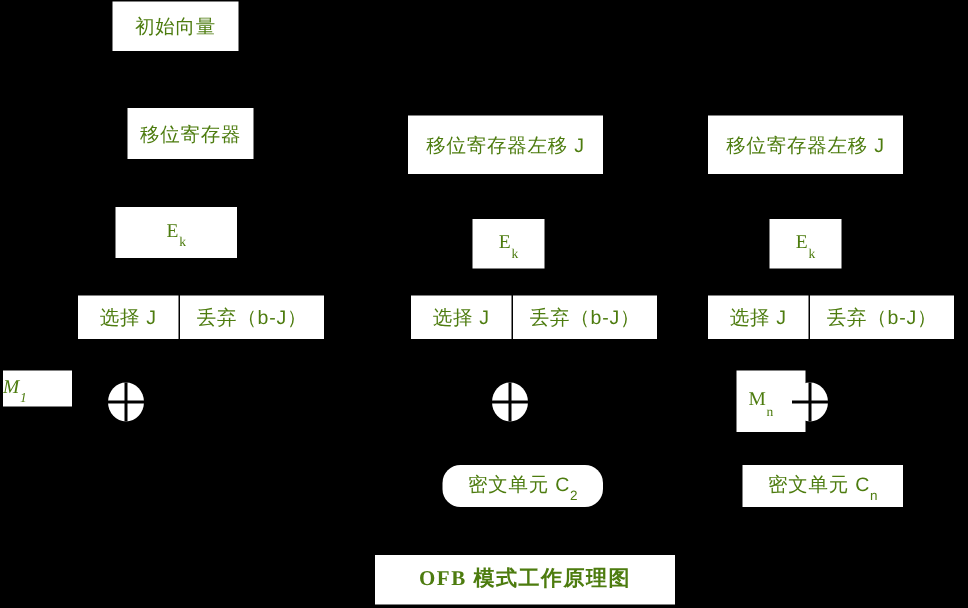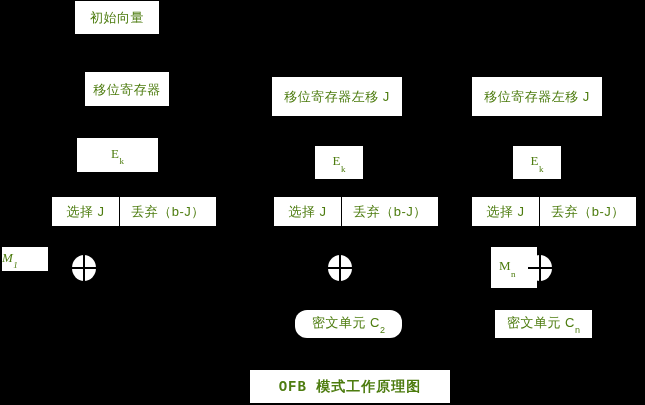--- a/index.html
+++ b/index.html
@@ -25,21 +25,21 @@
     box-sizing: border-box;
     font-size: 13px;
     line-height: 1;
     white-space: nowrap;
     letter-spacing: 0.5px;
   }
   .box.serif {
     font-family: "Liberation Serif", "DejaVu Serif", serif;
   }
   .box.title-box {
-    font-family: Liberation Mono, monospace;
+    font-family: Liberation Serif, serif;
     font-weight: bold;
     font-size: 14px;
     letter-spacing: 1px;
   }
   .sub {
     font-size: 9px;
     vertical-align: sub;
     position: relative;
     top: 3px;
     letter-spacing: 0;
@@ -140,21 +140,21 @@
   <div class="box" style="left:540px; top:197px; width:96px; height:29px;">
     <span>丢弃（b-J）</span>
   </div>
 
   <div class="box serif" style="left:459px; top:247px; width:46px; height:41px; justify-content:flex-start; padding-left:8px;margin-left:32px;">
     <span><span>M</span><span class="sub">n</span></span>
   </div>
 
   <div class="xor" style="left:528px; top:255px;"></div>
 
-  <div class="box" style="left:495px; top:310px; width:97px; height:28px;">
+  <div class="box" style="left:495px; top:310px; width:107px; height:28px;">
     <span><span>密文单元 C</span><span class="sub">n</span></span>
   </div>
 
   <div class="box title-box" style="left:250px; top:370px; width:200px; height:33px;">
     <span>OFB 模式工作原理图</span>
   </div>
 
 </div>
 
 </body></html>

